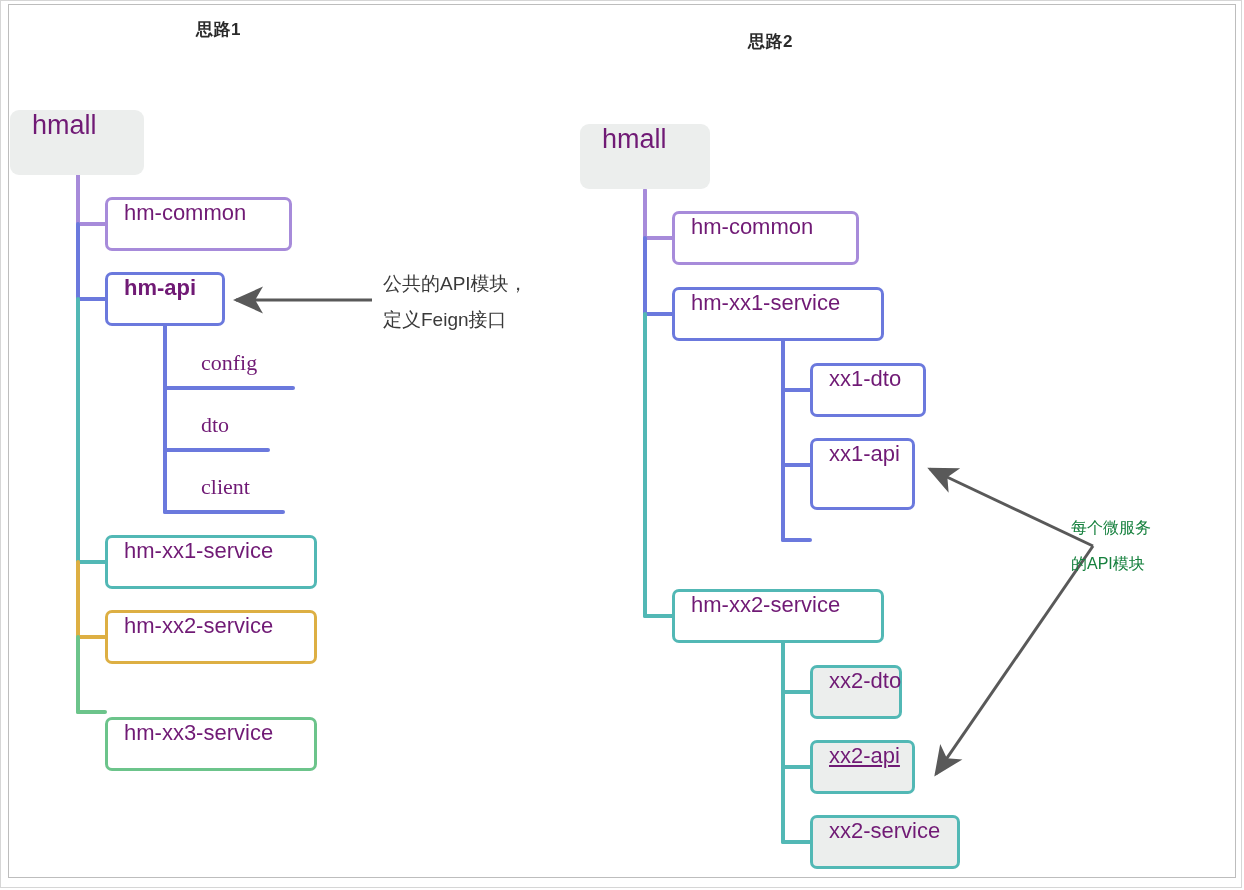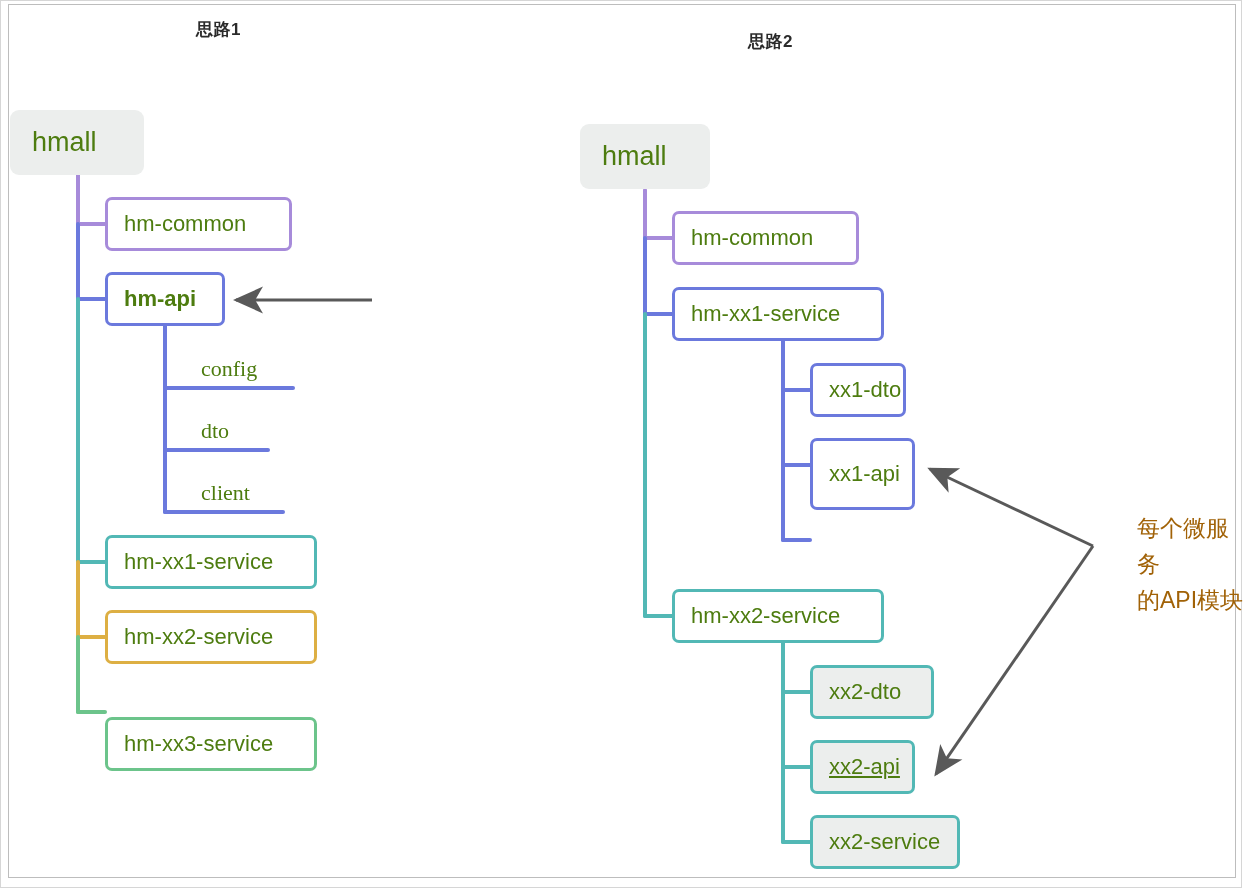--- a/index.html
+++ b/index.html
@@ -46,24 +46,24 @@
     font-size:17px;
     color:#2b2b2b;
     white-space:nowrap;
     letter-spacing:0.5px;
   }
 
   .node{
     position:absolute;
     box-sizing:border-box;
     display:flex;
-    align-items:center;
+    align-items:flex-start;
     white-space:nowrap;
     font-size:22px;
-    color:#4d7c0f;
+    color:#701a75;
     padding-left:16px;
   }
   .node.root{
     background:#eceeed;
     border-radius:9px;
     border:none;
     font-size:27px;
     padding-left:22px;
   }
   .node.boxed{
@@ -188,40 +188,44 @@
   </div>
 
   <div class="node boxed" style="left:672px; top:211px; width:187px; height:54px; border-color:#a78bda;">
     <span>hm-common</span>
   </div>
 
   <div class="node boxed" style="left:672px; top:287px; width:212px; height:54px; border-color:#6b79dd;">
     <span>hm-xx1-service</span>
   </div>
 
-  <div class="node boxed" style="left:810px; top:363px; width:96px; height:54px; border-color:#6b79dd;">
+  <div class="node boxed" style="left:810px; top:363px; width:116px; height:54px; border-color:#6b79dd;">
     <span>xx1-dto</span>
   </div>
   <div class="node boxed" style="left:810px; top:438px; width:105px; height:72px; border-color:#6b79dd;">
     <span>xx1-api</span>
   </div>
 
   <div class="node boxed" style="left:672px; top:589px; width:212px; height:54px; border-color:#52b8b5;">
     <span>hm-xx2-service</span>
   </div>
 
-  <div class="node boxed filled" style="left:810px; top:665px; width:124px; height:54px; border-color:#52b8b5;">
+  <div class="node boxed filled" style="left:810px; top:665px; width:92px; height:54px; border-color:#52b8b5;">
     <span>xx2-dto</span>
   </div>
   <div class="node boxed filled" style="left:810px; top:740px; width:105px; height:54px; border-color:#52b8b5;text-decoration:underline;">
     <span>xx2-api</span>
   </div>
   <div class="node boxed filled" style="left:810px; top:815px; width:150px; height:54px; border-color:#52b8b5;">
     <span>xx2-service</span>
   </div>
 
-
-  <div style="position:absolute; left:1137px; top:510px; font-size:23px; color:#a16207; line-height:36px;">
+  <div style="position:absolute; left:383px; top:266px; font-size:19px; color:#3a3a3a; line-height:36px;">
+    <div>公共的API模块，</div>
+    <div>定义Feign接口</div>
+  </div>
+
+  <div style="position:absolute; left:1071px; top:510px; font-size:16px; color:#15803d; line-height:36px;">
     <div>每个微服务</div>
     <div>的API模块</div>
   </div>
 
 </div>
 
 </body></html>

